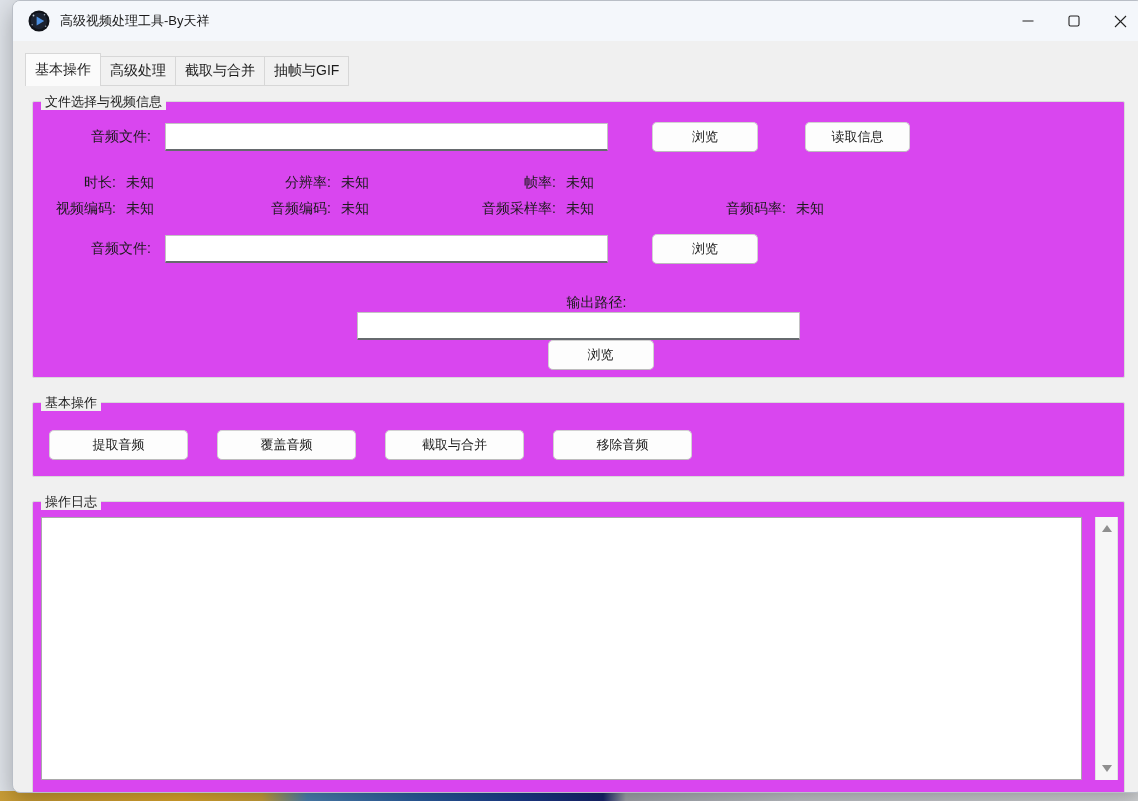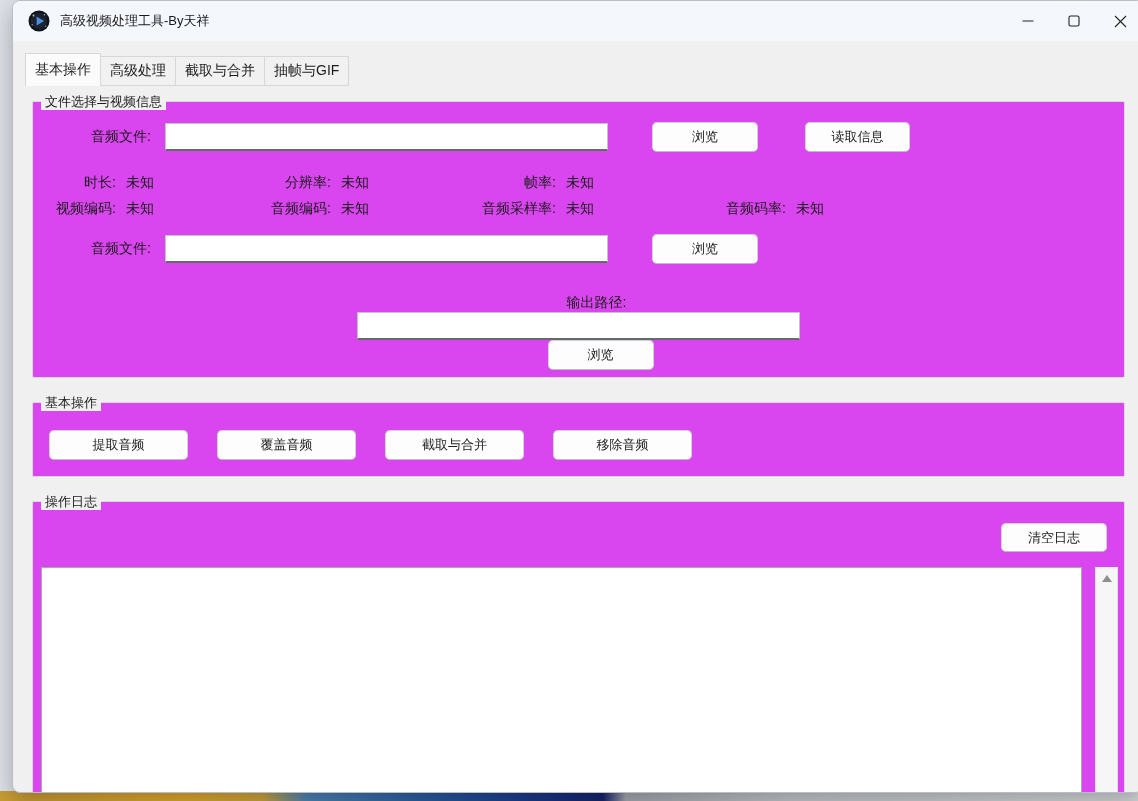--- a/index.html
+++ b/index.html
@@ -223,23 +223,20 @@
       <div class="ops-row">
         <button class="btn btn-op">提取音频</button>
         <button class="btn btn-op">覆盖音频</button>
         <button class="btn btn-op">截取与合并</button>
         <button class="btn btn-op">移除音频</button>
       </div>
     </div>
 
     <div class="groupbox gb-log">
       <span class="gb-title">操作日志</span>
-      <div class="log-toolbar">
-        <button class="btn btn-clear">清空日志</button>
-      </div>
       <div class="log-body">
         <div class="log-area"></div>
         <div class="log-scrollbar">
           <div class="sb-up"></div>
           <div class="sb-down"></div>
         </div>
       </div>
     </div>
 
   </div>

